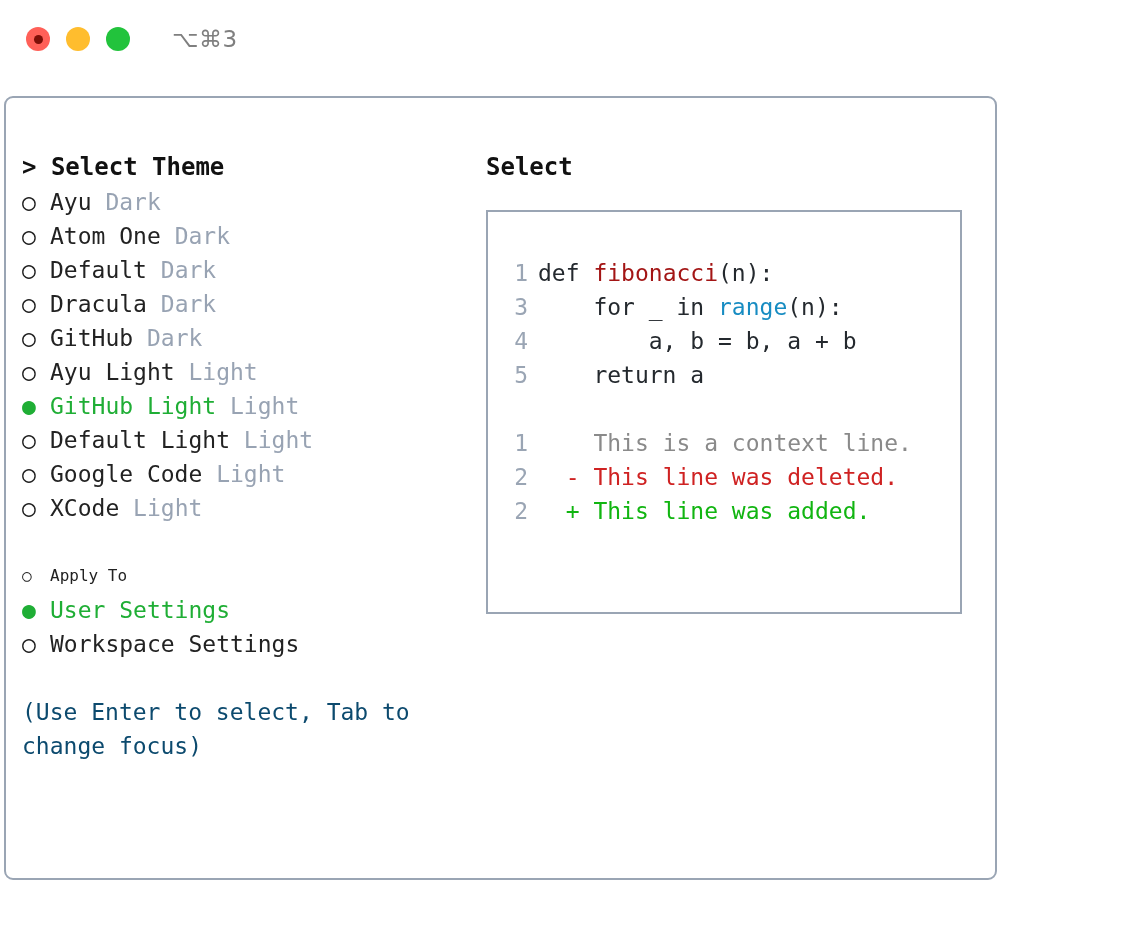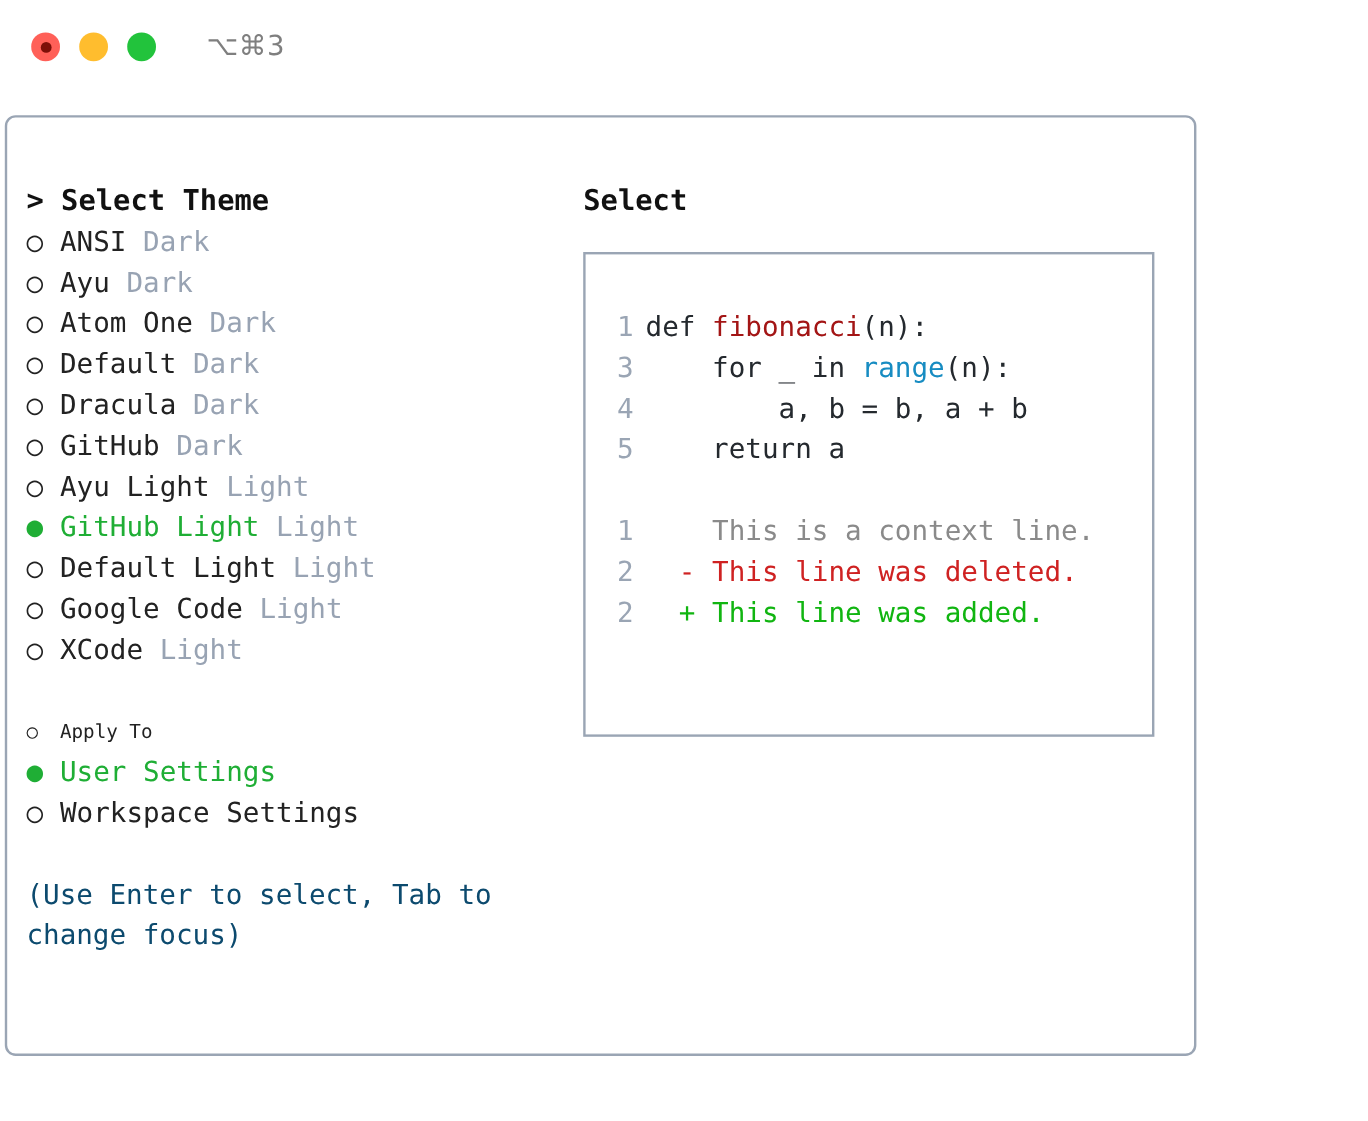--- a/index.html
+++ b/index.html
@@ -190,21 +190,20 @@
     </div>
     <span class="shortcut">⌥⌘3</span>
   </div>
 
   <div class="card">
     <div class="panes">
 
       <div class="left-pane">
         <div class="header-row">&gt; Select Theme</div>
         <div class="theme-list" id="theme-list">
-            <div class="option"><span class="marker">○</span><span class="label">ANSI</span><span class="suffix"> Dark</span></div>
             <div class="option"><span class="marker">○</span><span class="label">Ayu</span><span class="suffix"> Dark</span></div>
             <div class="option"><span class="marker">○</span><span class="label">Atom One</span><span class="suffix"> Dark</span></div>
             <div class="option"><span class="marker">○</span><span class="label">Default</span><span class="suffix"> Dark</span></div>
             <div class="option"><span class="marker">○</span><span class="label">Dracula</span><span class="suffix"> Dark</span></div>
             <div class="option"><span class="marker">○</span><span class="label">GitHub</span><span class="suffix"> Dark</span></div>
             <div class="option"><span class="marker">○</span><span class="label">Ayu Light</span><span class="suffix"> Light</span></div>
             <div class="option selected"><span class="marker">●</span><span class="label">GitHub Light</span><span class="suffix"> Light</span></div>
             <div class="option"><span class="marker">○</span><span class="label">Default Light</span><span class="suffix"> Light</span></div>
             <div class="option"><span class="marker">○</span><span class="label">Google Code</span><span class="suffix"> Light</span></div>
             <div class="option"><span class="marker">○</span><span class="label">XCode</span><span class="suffix"> Light</span></div>

